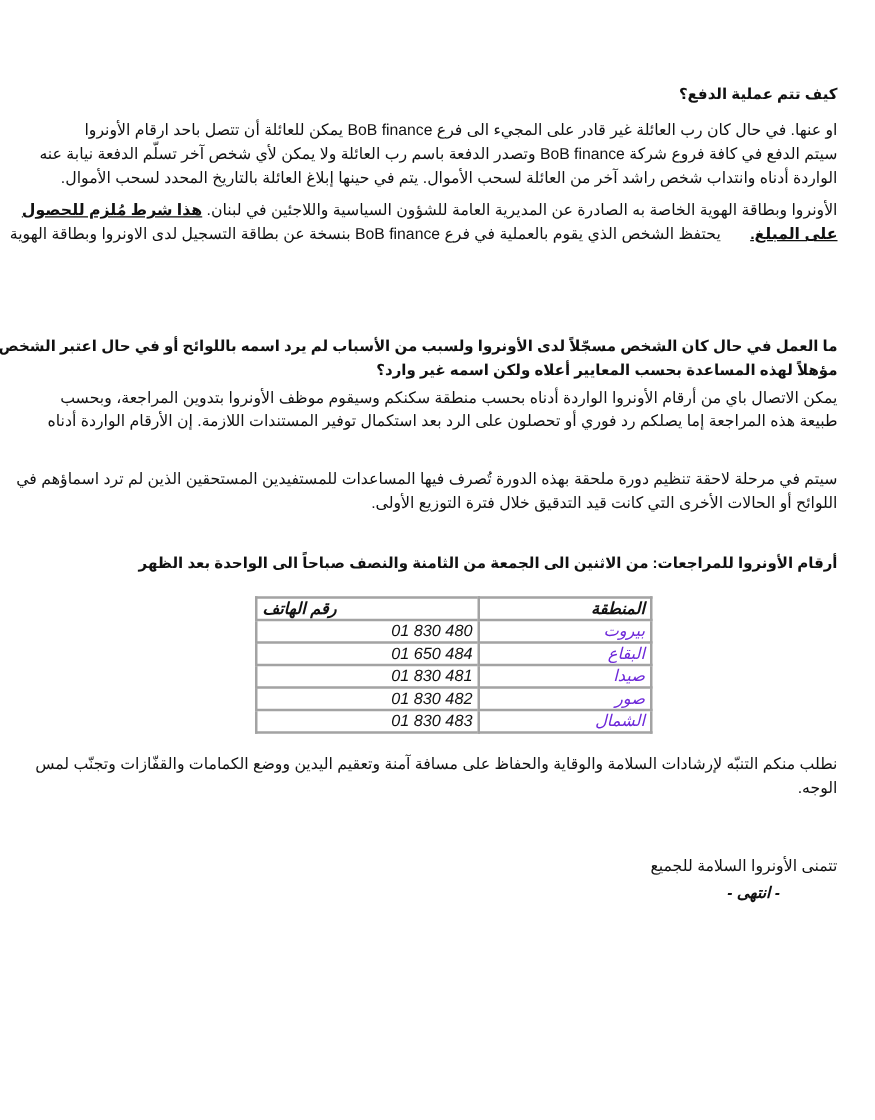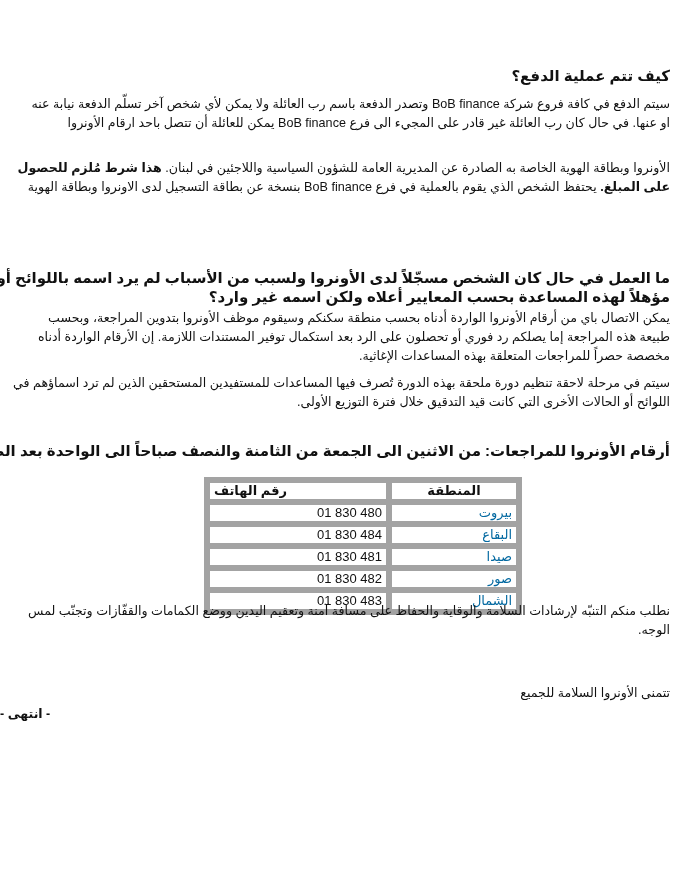--- a/index.html
+++ b/index.html
@@ -29,104 +29,109 @@
     width: 590px;
     right: auto;
     direction: rtl;
     text-align: justify;
     text-align-last: right;
     font-size: 12.6px;
     line-height: 19px;
   }
   .heading {
     font-weight: bold;
-    font-size: 15px;
+    font-size: 12px;
   }
   .line {
     display: block;
     white-space: nowrap;
     overflow: visible;
   }
   .bold-u {
     font-weight: bold;
+    text-decoration: underline;
+    margin-left: 20px;
   }
   .phone-table {
     position: absolute;
     left: 204px;
     top: 477px;
     width: 318px;
     border-collapse: collapse;
     direction: rtl;
     font-size: 13px;
   }
   .phone-table td, .phone-table th {
-    border: 6px solid #a3a3a3;
+    border: 2px solid #a3a3a3;
     height: 16px;
     padding: 0 4px;
     line-height: 16px;
+    font-style: italic;
   }
   .phone-table th {
     font-weight: bold;
+    text-align: right;
   }
   .phone-table th.col-phone, .phone-table td.col-phone {
     text-align: right;
     direction: ltr;
     width: 168px;
   }
   .phone-table th.col-phone {
     direction: rtl;
     text-align: left;
   }
   .phone-table td.col-region {
     text-align: right;
-    color: #0369a1;
+    color: #6d28d9;
   }
   .end-mark {
     position: absolute;
     left: 0;
     width: 624px;
     top: 706px;
-    text-align: left;
+    text-align: right;
     font-size: 12.5px;
     font-weight: bold;
     direction: rtl;
+    font-style: italic;
   }
 </style>
 </head>
 <body>
 
 <div class="page">
 
   <div class="block heading" style="top:66px;">
     <span class="line">كيف تتم عملية الدفع؟</span>
   </div>
 
   <div class="block" style="top:95px;">
+    <span class="line">او عنها. في حال كان رب العائلة غير قادر على المجيء الى فرع BoB finance يمكن للعائلة أن تتصل باحد ارقام الأونروا</span>
     <span class="line">سيتم الدفع في كافة فروع شركة BoB finance وتصدر الدفعة باسم رب العائلة ولا يمكن لأي شخص آخر تسلّم الدفعة نيابة عنه</span>
-    <span class="line">او عنها. في حال كان رب العائلة غير قادر على المجيء الى فرع BoB finance يمكن للعائلة أن تتصل باحد ارقام الأونروا</span>
+    <span class="line">الواردة أدناه وانتداب شخص راشد آخر من العائلة لسحب الأموال. يتم في حينها إبلاغ العائلة بالتاريخ المحدد لسحب الأموال.</span>
   </div>
 
   <div class="block" style="top:159px;">
     <span class="line">
       <span>الأونروا وبطاقة الهوية الخاصة به الصادرة عن المديرية العامة للشؤون السياسية واللاجئين في لبنان. </span><span class="bold-u">هذا شرط مُلزم للحصول</span>
     </span>
     <span class="line">
       <span class="bold-u">على المبلغ.</span><span> يحتفظ الشخص الذي يقوم بالعملية في فرع BoB finance بنسخة عن بطاقة التسجيل لدى الاونروا وبطاقة الهوية</span>
     </span>
   </div>
 
   <div class="block heading" style="top:268px;">
     <span class="line">ما العمل في حال كان الشخص مسجّلاً لدى الأونروا ولسبب من الأسباب لم يرد اسمه باللوائح أو في حال اعتبر الشخص نفسه</span>
     <span class="line">مؤهلاً لهذه المساعدة بحسب المعايير أعلاه ولكن اسمه غير وارد؟</span>
   </div>
 
   <div class="block" style="top:309px;">
     <span class="line">يمكن الاتصال باي من أرقام الأونروا الواردة أدناه بحسب منطقة سكنكم وسيقوم موظف الأونروا بتدوين المراجعة، وبحسب</span>
     <span class="line">طبيعة هذه المراجعة إما يصلكم رد فوري أو تحصلون على الرد بعد استكمال توفير المستندات اللازمة. إن الأرقام الواردة أدناه</span>
-    <span class="line">مخصصة حصراً للمراجعات المتعلقة بهذه المساعدات الإغاثية.</span>
   </div>
 
   <div class="block" style="top:374px;">
     <span class="line">سيتم في مرحلة لاحقة تنظيم دورة ملحقة بهذه الدورة تُصرف فيها المساعدات للمستفيدين المستحقين الذين لم ترد اسماؤهم في</span>
     <span class="line">اللوائح أو الحالات الأخرى التي كانت قيد التدقيق خلال فترة التوزيع الأولى.</span>
   </div>
 
   <div class="block heading" style="top:441px;">
     <span class="line">أرقام الأونروا للمراجعات: من الاثنين الى الجمعة من الثامنة والنصف صباحاً الى الواحدة بعد الظهر</span>
   </div>
@@ -138,21 +143,21 @@
         <th class="col-phone">رقم الهاتف</th>
       </tr>
     </thead>
     <tbody>
       <tr>
         <td class="col-region">بيروت</td>
         <td class="col-phone">01 830 480</td>
       </tr>
       <tr>
         <td class="col-region">البقاع</td>
-        <td class="col-phone">01 830 484</td>
+        <td class="col-phone">01 650 484</td>
       </tr>
       <tr>
         <td class="col-region">صيدا</td>
         <td class="col-phone">01 830 481</td>
       </tr>
       <tr>
         <td class="col-region">صور</td>
         <td class="col-phone">01 830 482</td>
       </tr>
       <tr>

